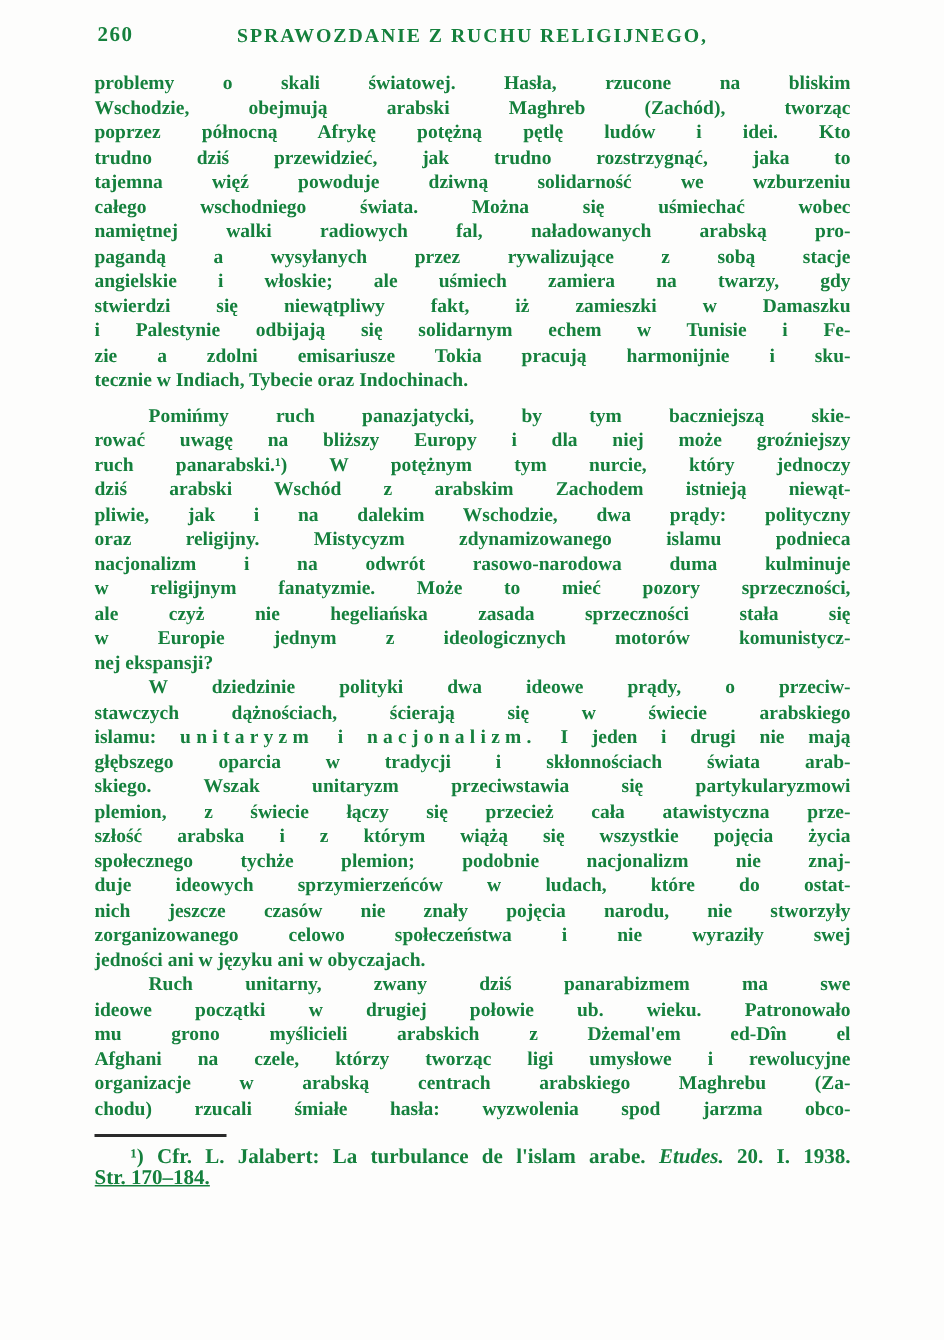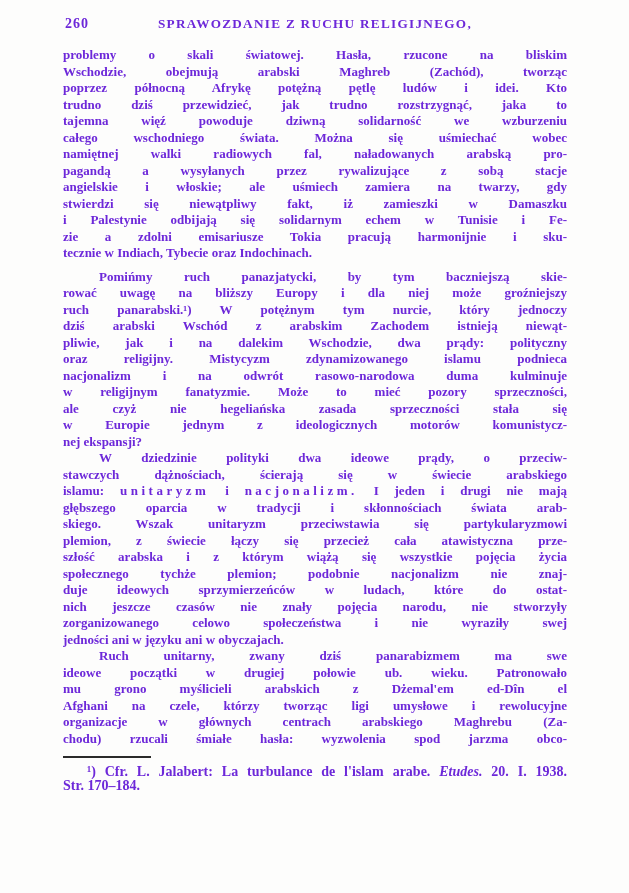--- a/index.html
+++ b/index.html
@@ -2,21 +2,21 @@
 <html lang="pl"><head>
 <meta charset="utf-8">
 <style>
   html, body { margin: 0; padding: 0; background: #fdfdfc; }
   .page {
     position: relative;
     width: 629px;
     height: 893px;
     box-sizing: border-box;
     background: #fdfdfc;
-    color: #6d28d9;
+    color: #15803d;
     font-family: "Liberation Serif", "DejaVu Serif", serif;
     font-weight: 700;
     padding: 16px 62px 0 63px;
     overflow: hidden;
   }
   .header {
     position: relative;
     height: 18px;
     font-size: 13.5px;
     margin-bottom: 13px;
@@ -59,21 +59,21 @@
     border: 0;
     border-top: 2px solid #2a2a2a;
     margin: 0 0 7px 0;
   }
   .fn-line {
     text-align: justify;
     text-align-last: justify;
     height: 14px;
     overflow: hidden;
   }
-  .fn-line.lastline { text-align-last: left; }
+  .fn-line.lastline { text-align-last: left; text-decoration: underline; }
   .fn-line.indent { text-indent: 24px; }
 </style>
 </head>
 <body>
 
 <div class="page">
   <div class="header">
     <span class="pagenum">260</span>
     <span class="running-title">SPRAWOZDANIE Z RUCHU RELIGIJNEGO,</span>
   </div>
@@ -119,21 +119,21 @@
         <div class="line"><span>duje ideowych sprzymierzeńców w ludach, które do ostat-</span></div>
         <div class="line"><span>nich jeszcze czasów nie znały pojęcia narodu, nie stworzyły</span></div>
         <div class="line"><span>zorganizowanego celowo społeczeństwa i nie wyraziły swej</span></div>
         <div class="line lastline"><span>jedności ani w języku ani w obyczajach.</span></div>
       </div>
       <div class="paragraph">
         <div class="line indent"><span>Ruch unitarny, zwany dziś panarabizmem ma swe</span></div>
         <div class="line"><span>ideowe początki w drugiej połowie ub. wieku. Patronowało</span></div>
         <div class="line"><span>mu grono myślicieli arabskich z Dżemal'em ed-Dîn el</span></div>
         <div class="line"><span>Afghani na czele, którzy tworząc ligi umysłowe i rewolucyjne</span></div>
-        <div class="line"><span>organizacje w głównych centrach arabskiego Maghrebu (Za-</span></div>
+        <div class="line"><span>organizacje w arabską centrach arabskiego Maghrebu (Za-</span></div>
         <div class="line"><span>chodu) rzucali śmiałe hasła: wyzwolenia spod jarzma obco-</span></div>
       </div>
     </div>
 
   <div class="footnote">
     <hr class="fn-rule">
     <div class="fn-lines">
         <div class="fn-line indent"><span>¹) Cfr. L. Jalabert: La turbulance de l'islam arabe. </span><span class="it">Etudes.</span><span> 20. I. 1938.</span></div>
         <div class="fn-line lastline"><span>Str. 170–184.</span></div>
       </div>

